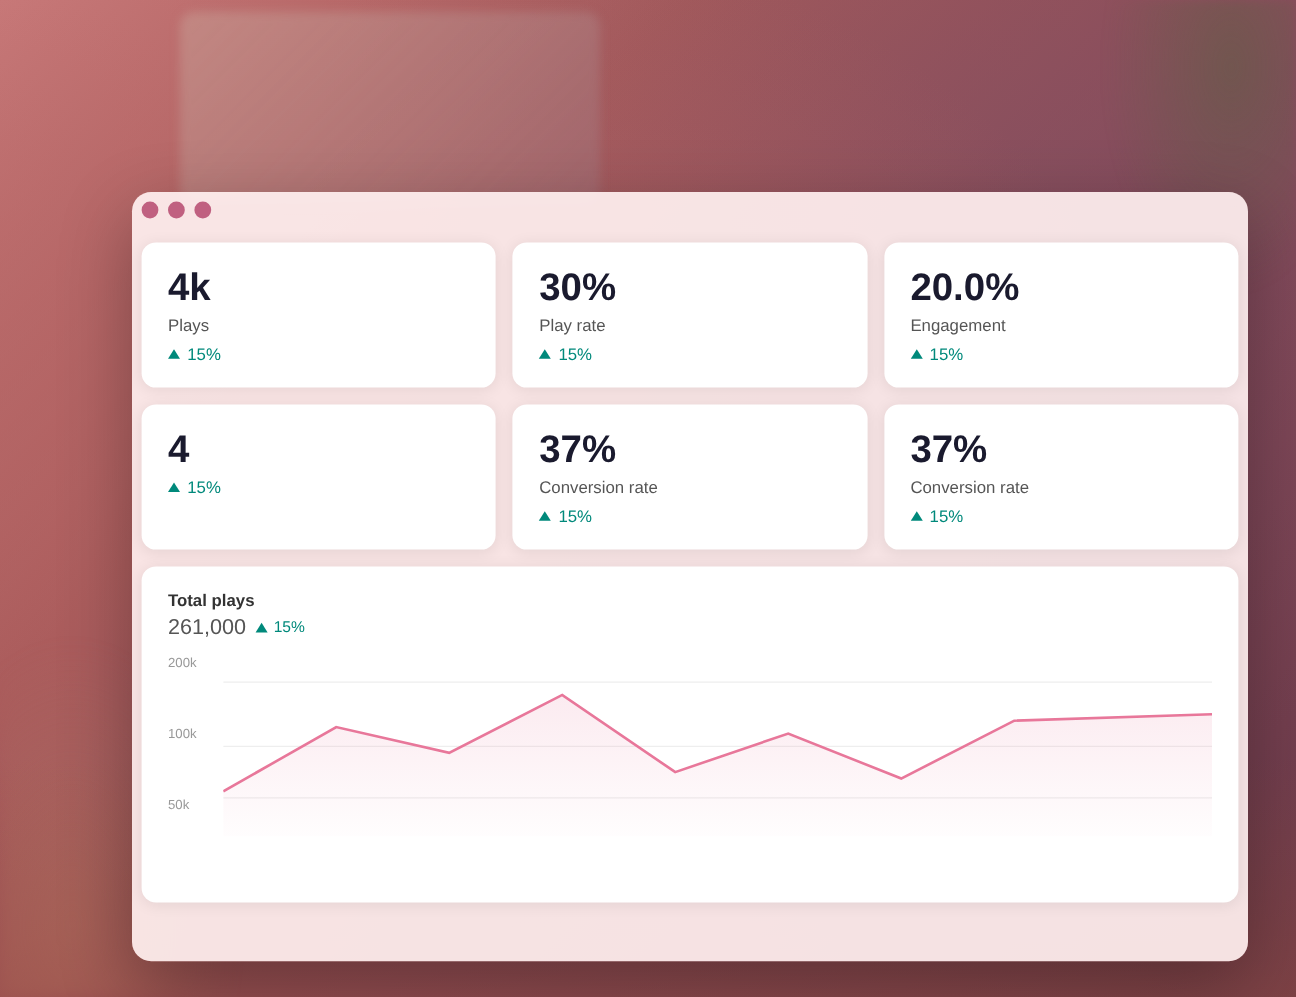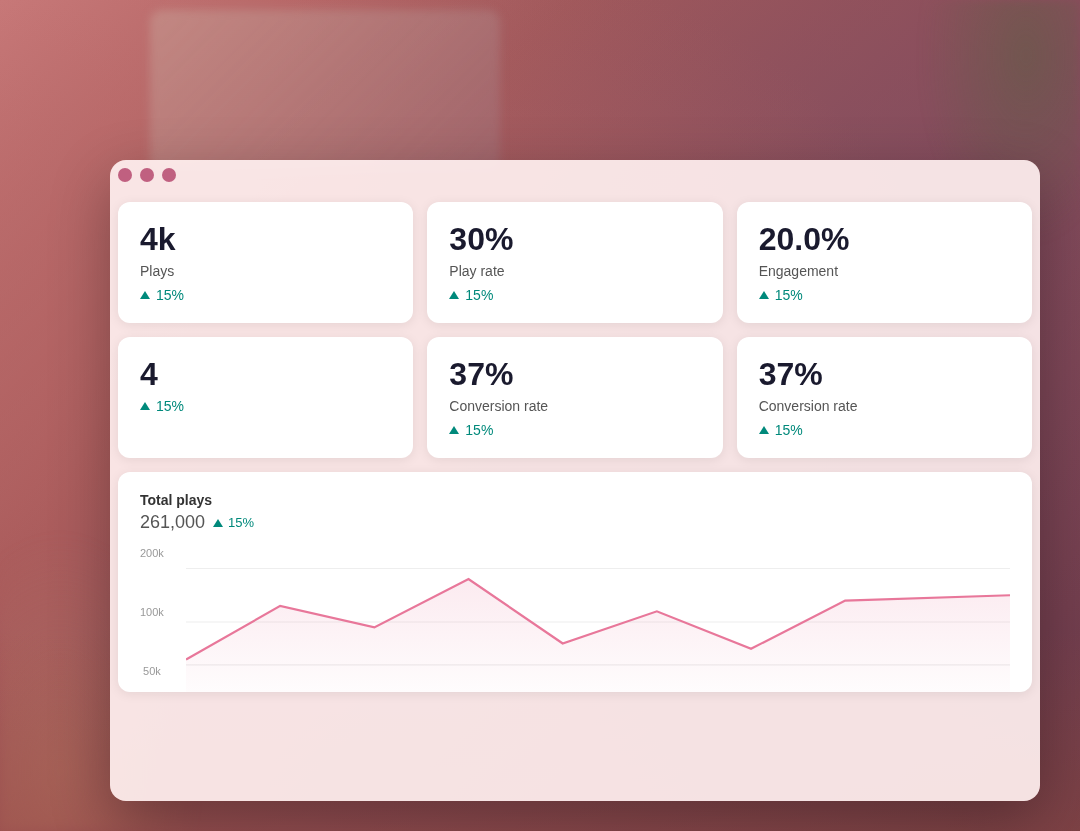--- a/index.html
+++ b/index.html
@@ -100,21 +100,21 @@
       border-right: 5px solid transparent;
       border-bottom: 8px solid #00897b;
       margin-right: 2px;
     }
 
     .chart-card {
       background: #fff;
       border-radius: 12px;
       padding: 20px 22px;
       box-shadow: 0 2px 12px rgba(0,0,0,0.08);
-      height: 220px;
+      height: 280px;
       position: relative;
       overflow: hidden;
     }
 
     .chart-title {
       font-size: 14px;
       font-weight: 600;
       color: #333;
       margin-bottom: 4px;
     }
@@ -153,21 +153,20 @@
       top: 0;
       bottom: 20px;
       display: flex;
       flex-direction: column;
       justify-content: space-between;
     }
 
     .chart-y-label {
       font-size: 11px;
       color: #999;
-      text-align: center;
     }
 
     .chart-svg-wrap {
       position: absolute;
       left: 46px;
       right: 0;
       top: 0;
       bottom: 0;
     }
 

